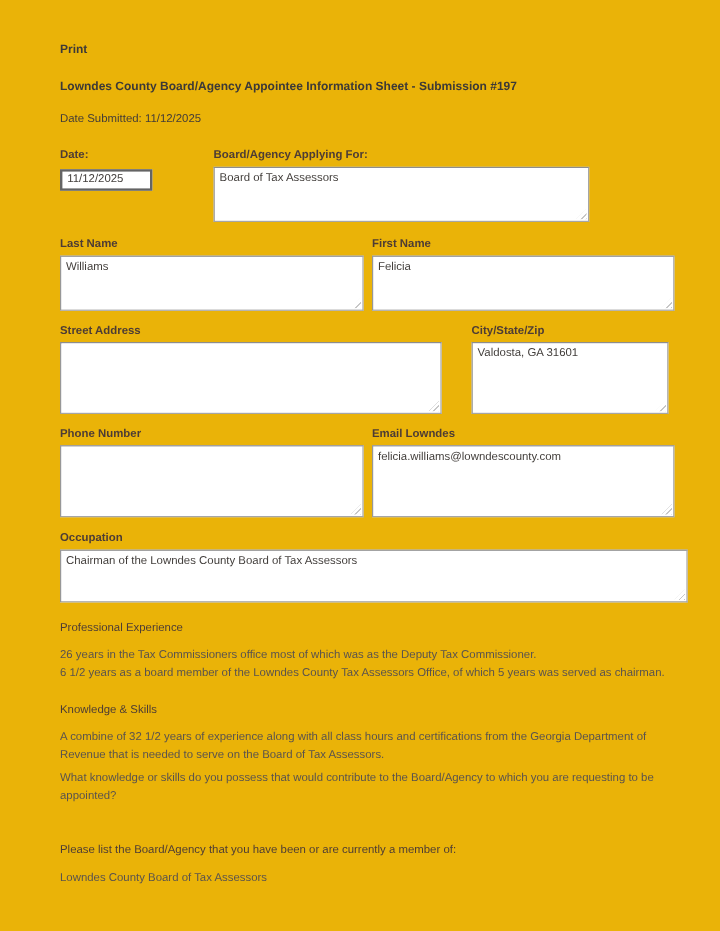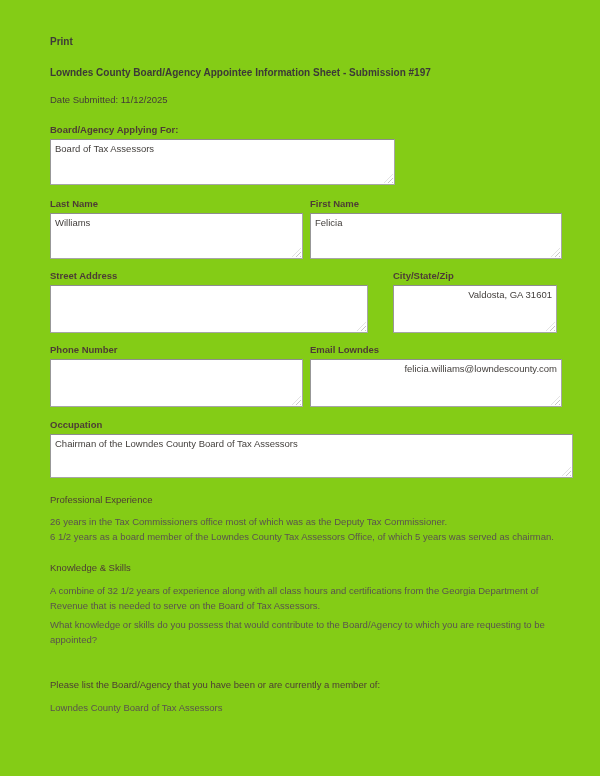--- a/index.html
+++ b/index.html
@@ -1,21 +1,21 @@
 <!DOCTYPE html>
 <html><head>
 <meta charset="utf-8">
 <style>
   html,body { margin:0; padding:0; background:#ffffff; }
   .page {
     position:relative;
     width:600px; height:776px;
     box-sizing:border-box;
     padding:36px 0 0 50px;
-    background:#84cc16;
+    background:#eab308;
     font-family:"Liberation Sans", sans-serif;
     color:#5a534e;
     overflow:hidden;
   }
   .print {
     font-size:10px; font-weight:bold; color:#3e3a38;
     cursor:pointer; width:max-content;
   }
   .title {
     margin:20px 0 0 0;
@@ -57,31 +57,31 @@
   }
   .grip {
     position:absolute; right:2px; bottom:2px;
     width:9px; height:9px;
     pointer-events:none;
     background:repeating-linear-gradient(135deg, rgba(0,0,0,0) 0 2.2px, #bdbdbd 2.2px 3.2px);
     clip-path:polygon(100% 0, 100% 100%, 0 100%);
     opacity:.85;
   }
   .h46 { height:46px; }
-  .h48 { height:48px;text-align:right; }
+  .h48 { height:60px; }
   .h44 { height:44px; }
   .section-heading {
     font-size:9.5px; font-weight:normal; color:#4d3c35;
     line-height:12px;
   }
   .body-line { font-size:9.5px; color:#5a534e; line-height:15px; }
   
   .rowA { margin-top:19px; }
   .rowA .colL { width:128px; }
-  .rowA .colR { width:345px; }
+  .rowA .colR { width:313px; }
   .rowB { margin-top:13px; }
   .rowB .colL, .rowD .colL { width:253px; margin-right:7px; }
   .rowB .colR, .rowD .colR { width:252px; }
   .rowC { margin-top:11px; }
   .rowC .colL { width:318px; margin-right:25px; }
   .rowC .colR { width:164px; }
   .rowD { margin-top:11px; }
   .rowE { margin-top:12px; }
   .rowE .colL { width:523px; }
   .sec-pe { margin-top:16px; }
@@ -100,20 +100,24 @@
   <div class="print">Print</div>
 
   <h1 class="title">Lowndes County Board/Agency Appointee Information Sheet - Submission #197</h1>
 
   <div class="date-submitted">
     <span>Date Submitted:</span>
     <span>11/12/2025</span>
   </div>
 
   <div class="row rowA">
+    <div class="colL">
+      <div class="lbl">Date:</div>
+      <input type="text" class="date-input" value="11/12/2025" style="">
+    </div>
     <div class="colR">
       <div class="lbl">Board/Agency Applying For:</div>
       <div class="ta-wrap">
         <textarea class="ta h46" style="">Board of Tax Assessors</textarea>
         <div class="grip"></div>
       </div>
     </div>
   </div>
 
   <div class="row rowB">

